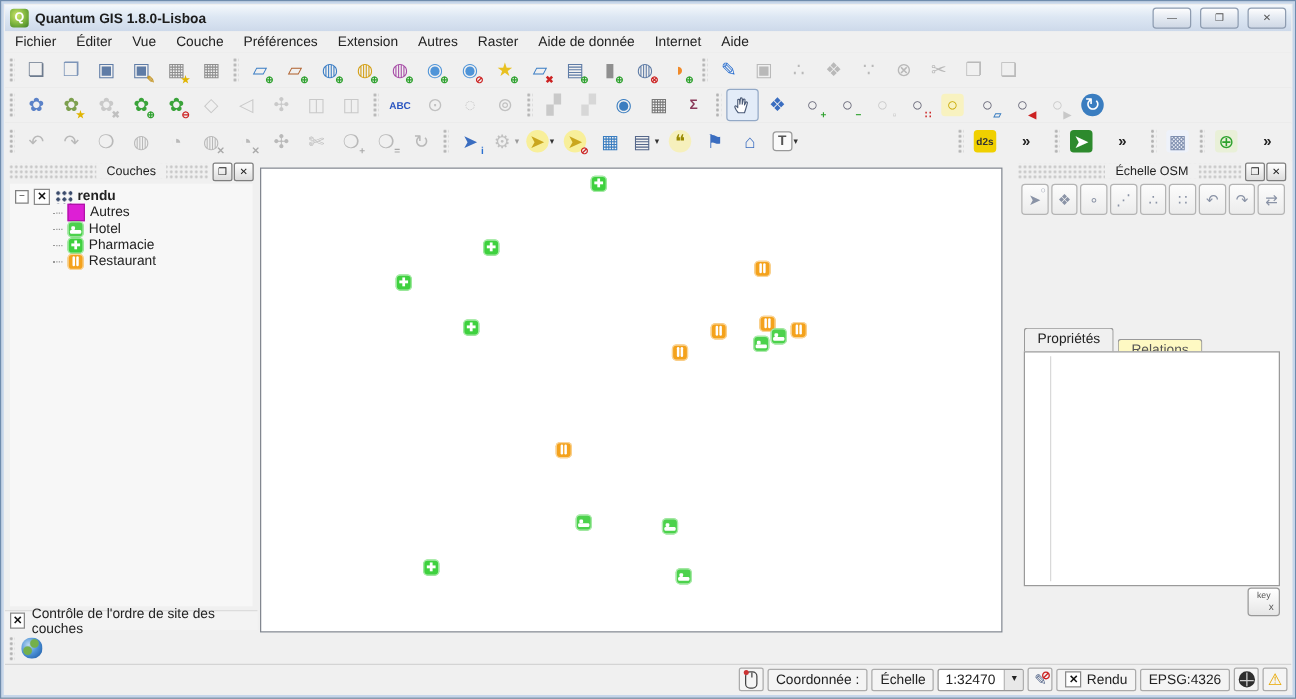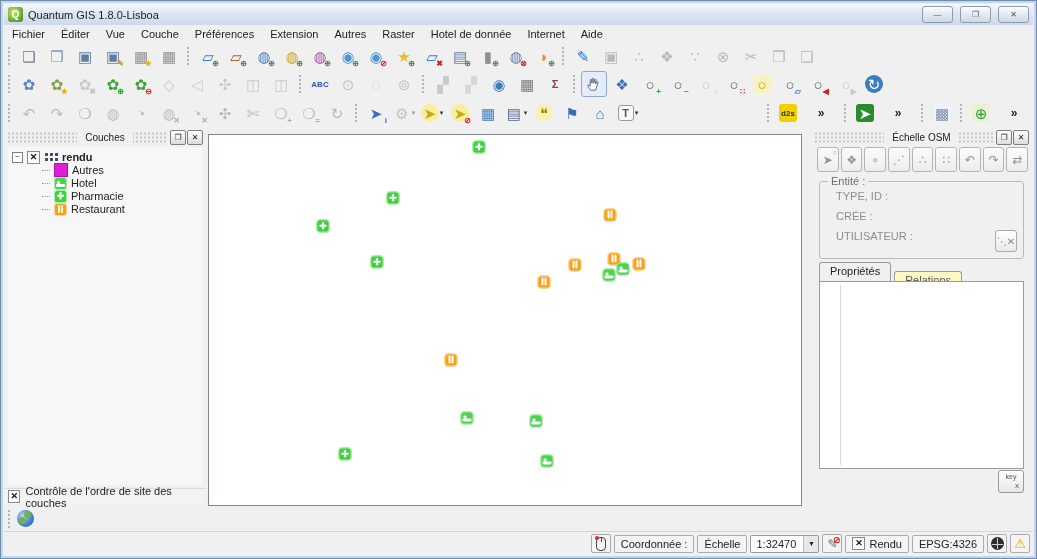--- a/index.html
+++ b/index.html
@@ -7,21 +7,21 @@
        font-family:"Liberation Sans",sans-serif;font-size:11px;color:#222;
        background:#f0f0f0;border:1px solid #6f8cad;box-shadow:inset 0 0 0 2px #c6d6ea;
        overflow:hidden;box-sizing:border-box;}
   
   #titlebar{position:absolute;left:3px;top:3px;right:3px;height:21px;
     background:linear-gradient(#f4f8fc,#dde7f3 45%,#cdd9ea);display:flex;align-items:center;
     padding:0 4px;gap:5px;}
   .appicon{width:15px;height:15px;border-radius:3px;
     background:radial-gradient(circle at 38% 35%,#cde66a,#7ab23c 55%,#3f7d26);
     color:#fff;font-size:10px;font-weight:bold;display:flex;align-items:center;justify-content:center;}
-  #title-text{flex:1;color:#1c1c1c;}
+  #title-text{flex:1;color:#1c1c1c;font-weight:bold;}
   .wbtn{width:29px;height:15px;border:1px solid #8e9cb0;border-radius:3px;margin-left:2px;
     background:linear-gradient(#fdfdfe,#e3e9f1 50%,#cfd8e5);display:flex;align-items:center;
     justify-content:center;font-size:8px;color:#555;}
   
   #menubar{position:absolute;left:3px;top:24px;right:3px;height:17px;display:flex;
     align-items:center;background:#f0f0f0;border-bottom:1px solid #e3e3e3;}
   .mi{padding:1px 8px;cursor:default;}
   
   .tbrow{position:absolute;left:3px;right:3px;display:flex;align-items:center;
     background:#f0f0f0;border-bottom:1px solid #dedede;}
@@ -149,21 +149,21 @@
 
   <div id="menubar">
       <span class="mi">Fichier</span>
       <span class="mi">Éditer</span>
       <span class="mi">Vue</span>
       <span class="mi">Couche</span>
       <span class="mi">Préférences</span>
       <span class="mi">Extension</span>
       <span class="mi">Autres</span>
       <span class="mi">Raster</span>
-      <span class="mi">Hotel de donnée</span>
+      <span class="mi">Aide de donnée</span>
       <span class="mi">Internet</span>
       <span class="mi">Aide</span>
     </div>
 
   <div class="tbrow" id="tbrow0">
       <span class="handle"></span>
       <span class="tbi">
         <span class="ibox">
           <span class="g" style="color: rgb(109, 123, 142);">❏</span>
         </span>
@@ -727,29 +727,20 @@
           <span class="osmbtn">❖</span>
           <span class="osmbtn">∘</span>
           <span class="osmbtn">⋰</span>
           <span class="osmbtn">∴</span>
           <span class="osmbtn">∷</span>
           <span class="osmbtn">↶</span>
           <span class="osmbtn">↷</span>
           <span class="osmbtn">⇄</span>
         </div>
 
-      <div class="gbox">
-        <span class="legend">Entité :</span>
-        <div id="entity-fields">
-            <div class="frow">TYPE, ID :</div>
-            <div class="frow">CRÉE :</div>
-            <div class="frow">UTILISATEUR :</div>
-          </div>
-        <span class="sqbtn" id="entity-clear-btn">⋱✕</span>
-      </div>
 
       <div id="osm-tabs">
           <span class="tab active">Propriétés</span>
           <span class="tab">Relations</span>
         </div>
       <div id="tab-pane"></div>
 
       <div id="remove-tag-btn">
         <span>key</span>
         <span class="l2">x</span>

